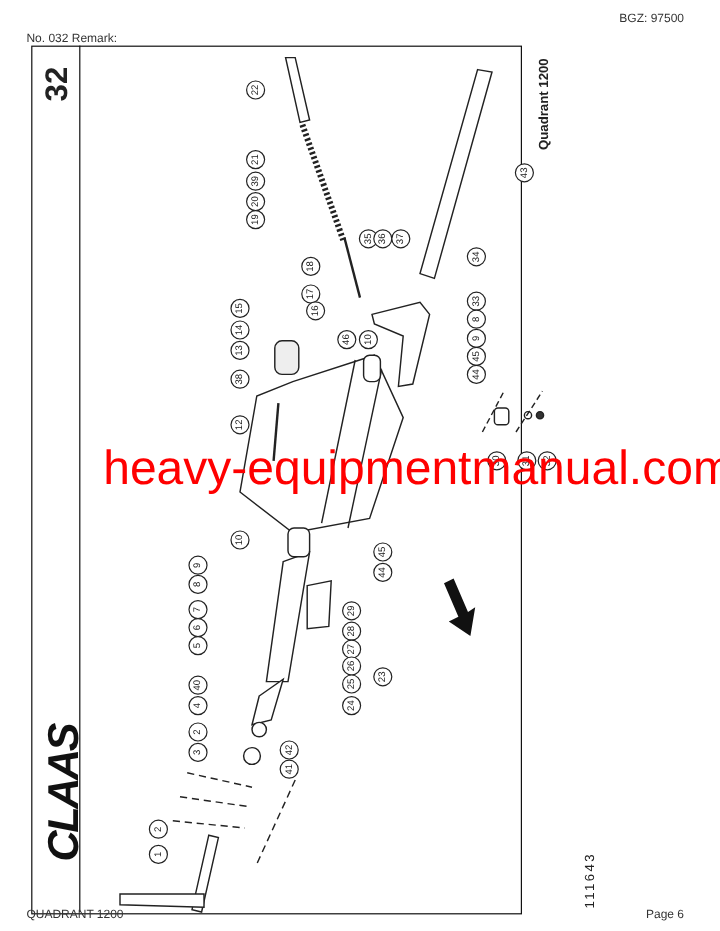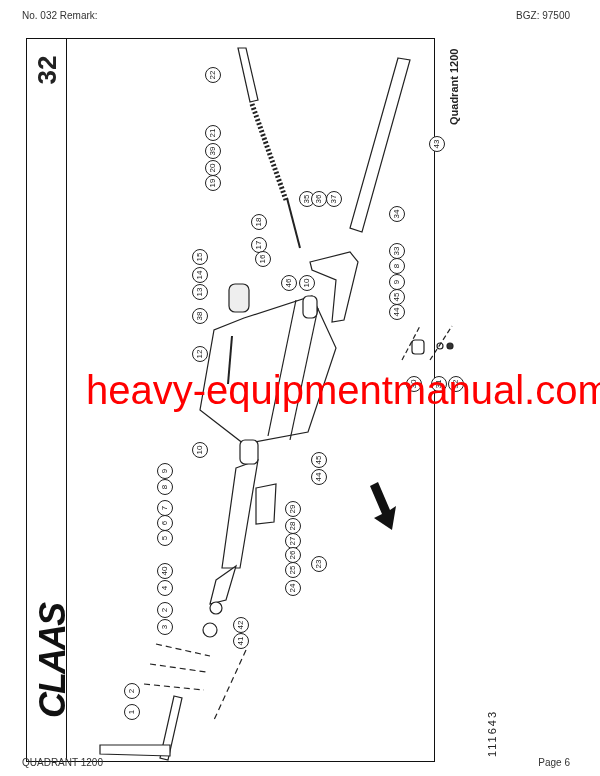--- a/index.html
+++ b/index.html
@@ -1,18 +1,18 @@
 <!DOCTYPE html>
 <html><head>
 <meta charset="utf-8">
 <style>
   html,body{margin:0;padding:0;background:#fff;}
   body{width:600px;height:776px;position:relative;overflow:hidden;font-family:"Liberation Sans",sans-serif;color:#222;}
   .hdr{position:absolute;top:10px;font-size:10px;color:#333;}
-  .hdr-left{left:22px;}
+  .hdr-left{left:22px;margin-top:17px;}
   .hdr-right{right:30px;}
   .ftr{position:absolute;bottom:8px;font-size:10px;color:#333;}
   .ftr-left{left:22px;}
   .ftr-right{right:30px;}
   .frame{position:absolute;left:26px;top:38px;width:407px;height:722px;border:1.5px solid #111;}
   .side-col{position:absolute;left:26px;top:38px;width:40px;height:722px;border-right:1.5px solid #111;}
   .page-num{position:absolute;left:34px;top:56px;font-size:26px;font-weight:bold;transform:rotate(-90deg);transform-origin:center;width:26px;text-align:center;}
   .model-lbl{position:absolute;left:448px;top:65px;font-size:11px;font-weight:bold;transform:rotate(-90deg);transform-origin:left top;white-space:nowrap;}
   .ref-num{position:absolute;left:486px;top:757px;font-size:11px;letter-spacing:2px;transform:rotate(-90deg);transform-origin:left top;white-space:nowrap;}
   .claas{position:absolute;left:32px;top:718px;font-size:36px;font-weight:900;font-style:italic;letter-spacing:-2px;transform:rotate(-90deg);transform-origin:left top;white-space:nowrap;color:#111;}

